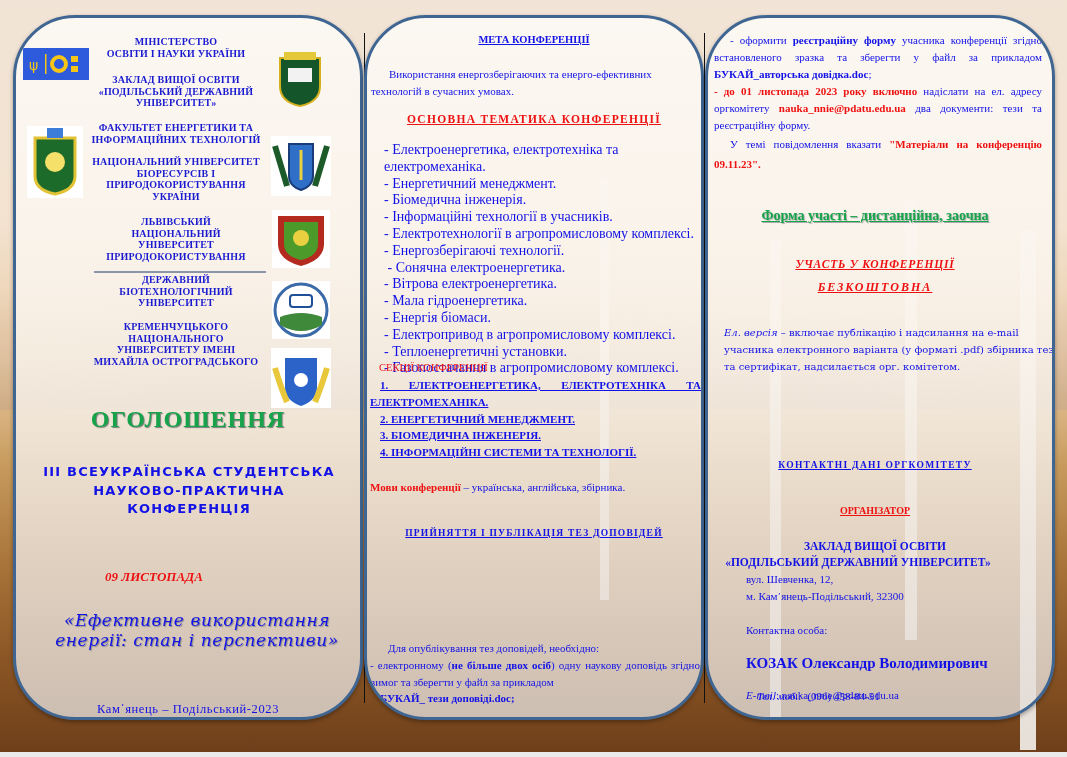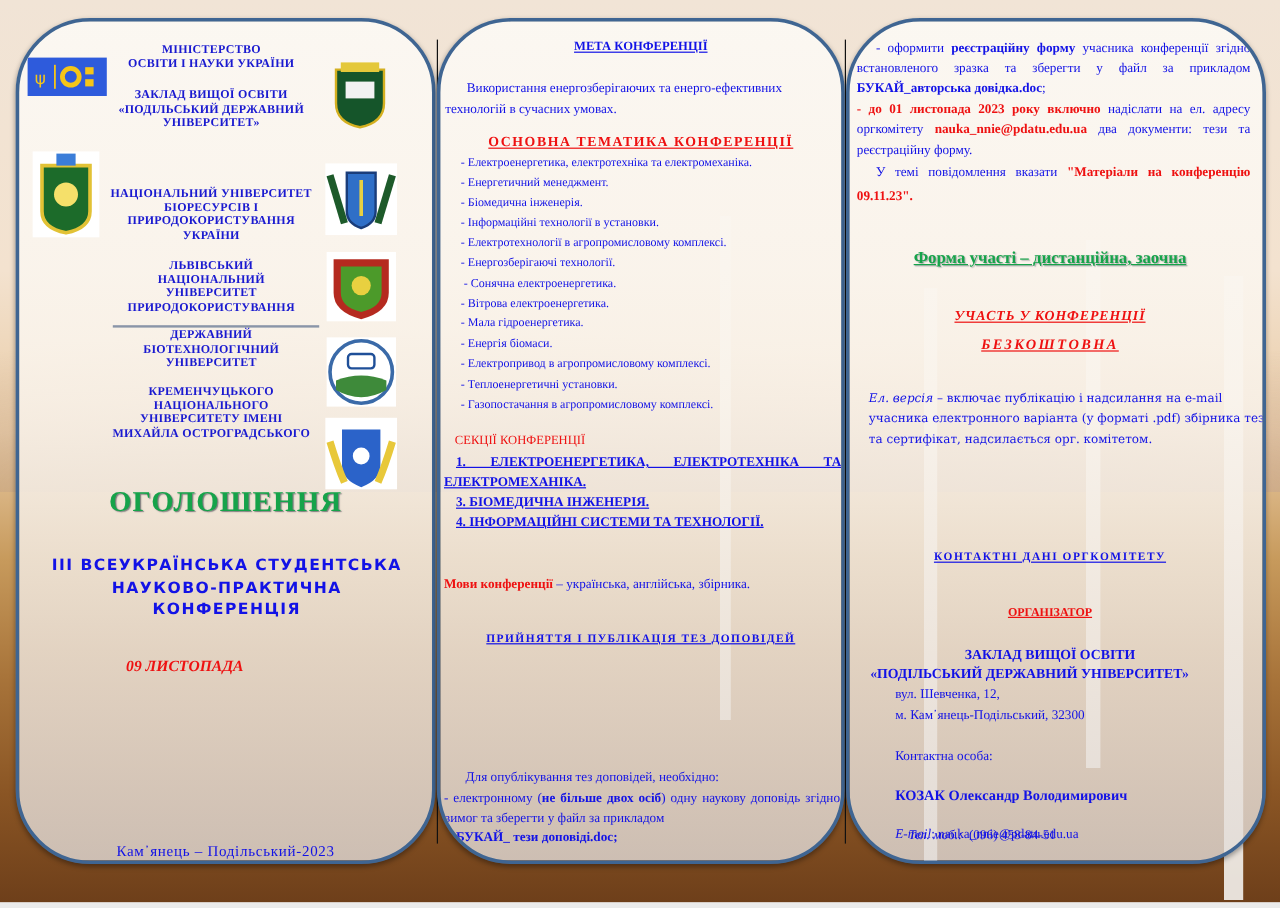--- a/index.html
+++ b/index.html
@@ -105,54 +105,57 @@
         <path d="M4 20 Q10 40 16 54" stroke="#e8c83a" stroke-width="6" fill="none"></path>
         <path d="M56 20 Q50 40 44 54" stroke="#e8c83a" stroke-width="6" fill="none"></path>
         <circle cx="30" cy="32" r="7" fill="#fff"></circle>
       </svg>
   </div>
 
   <div class="org" style="top:18px;white-space:pre-line;">МІНІСТЕРСТВО
 ОСВІТИ І НАУКИ УКРАЇНИ</div>
   <div class="org" style="top:56px;white-space:pre-line;">ЗАКЛАД ВИЩОЇ ОСВІТИ
 «ПОДІЛЬСЬКИЙ ДЕРЖАВНИЙ УНІВЕРСИТЕТ»</div>
+  <div class="org" style="top:104px;">ФАКУЛЬТЕТ ЕНЕРГЕТИКИ ТА ІНФОРМАЦІЙНИХ ТЕХНОЛОГІЙ</div>
   <div class="org" style="top:138px;">НАЦІОНАЛЬНИЙ УНІВЕРСИТЕТ БІОРЕСУРСІВ І ПРИРОДОКОРИСТУВАННЯ УКРАЇНИ</div>
   <div class="org" style="top:198px;left:90px;width:140px;">ЛЬВІВСЬКИЙ НАЦІОНАЛЬНИЙ УНІВЕРСИТЕТ ПРИРОДОКОРИСТУВАННЯ</div>
   <div style="position:absolute;left:78px;top:253px;width:172px;height:2px;background:#8a95a8;"></div>
   <div class="org" style="top:256px;left:95px;width:130px;">ДЕРЖАВНИЙ БІОТЕХНОЛОГІЧНИЙ УНІВЕРСИТЕТ</div>
   <div class="org" style="top:303px;">КРЕМЕНЧУЦЬКОГО НАЦІОНАЛЬНОГО УНІВЕРСИТЕТУ ІМЕНІ МИХАЙЛА ОСТРОГРАДСЬКОГО</div>
 
   <div style="position:absolute;left:0;width:344px;top:388px;text-align:center;font-size:24px;font-weight:bold;color:#16a34a;letter-spacing:1px;text-shadow:1px 1px 1px #7a7a7a;">ОГОЛОШЕННЯ</div>
   <div style="position:absolute;left:18px;width:310px;top:445px;text-align:center;font-family:'DejaVu Sans',sans-serif;font-size:13px;line-height:18.5px;font-weight:bold;color:#1212e6;letter-spacing:1.2px;">III ВСЕУКРАЇНСЬКА СТУДЕНТСЬКА НАУКОВО-ПРАКТИЧНА КОНФЕРЕНЦІЯ</div>
-  <div style="position:absolute;left:0;width:276px;top:529px;text-align:center;font-size:13px;font-weight:bold;font-style:italic;color:#ee1111;">09 ЛИСТОПАДА</div>
+  <div style="position:absolute;left:0;width:276px;top:551px;text-align:center;font-size:13px;font-weight:bold;font-style:italic;color:#ee1111;">09 ЛИСТОПАДА</div>
+  <div style="position:absolute;left:18px;width:326px;top:592px;text-align:center;font-family:'DejaVu Serif',serif;font-size:17px;line-height:20px;font-style:italic;color:#1212e6;letter-spacing:.6px;text-shadow:1px 1px 1px #888;">«Ефективне використання енергії: стан і перспективи»</div>
   <div style="position:absolute;left:0;width:344px;top:684px;text-align:center;font-size:12.5px;color:#1212e6;letter-spacing:.6px;">Кам᾿янець – Подільський-2023</div>
 </div>
 
 <div class="panel" id="p2">
   <div class="t c b u" style="left:0;width:334px;top:14px;font-size:10.5px;">МЕТА КОНФЕРЕНЦІЇ</div>
   <div class="t" style="left:4px;width:322px;top:48px;text-indent:18px;">Використання енергозберігаючих та енерго-ефективних технологій в сучасних умовах.</div>
   <div class="t c b u red" style="left:0;width:334px;top:93px;font-size:11.5px;letter-spacing:1.3px;color:#ee1111;">ОСНОВНА ТЕМАТИКА КОНФЕРЕНЦІЇ</div>
-  <div style="position:absolute;left:17px;top:110px;width:315px;font-size:10px;line-height:16.8px;color:#1212e6;">
+  <div style="position:absolute;left:17px;top:124px;width:315px;font-size:14px;line-height:16.8px;color:#1212e6;">
     <div>- Електроенергетика, електротехніка та електромеханіка.</div>
     <div>- Енергетичний менеджмент.</div>
     <div>- Біомедична інженерія.</div>
-    <div>- Інформаційні технології в установки.</div>
+    <div>- Інформаційні технології в учасників.</div>
     <div>- Електротехнології в агропромисловому комплексі.</div>
     <div>- Енергозберігаючі технології.</div>
     <div style="white-space:pre;"> - Сонячна електроенергетика.</div>
     <div>- Вітрова електроенергетика.</div>
     <div>- Мала гідроенергетика.</div>
     <div>- Енергія біомаси.</div>
     <div>- Електропривод в агропромисловому комплексі.</div>
     <div>- Теплоенергетичні установки.</div>
     <div>- Газопостачання в агропромисловому комплексі.</div>
   </div>
   <div class="t" style="left:12px;top:342px;color:#ee1111;font-size:10.5px;">СЕКЦІЇ КОНФЕРЕНЦІЇ</div>
   <div style="position:absolute;left:3px;top:359px;width:331px;font-size:11px;line-height:16.8px;color:#1212e6;font-weight:bold;">
     <div class="j u" style="text-indent:10px;">1. ЕЛЕКТРОЕНЕРГЕТИКА, ЕЛЕКТРОТЕХНІКА ТА ЕЛЕКТРОМЕХАНІКА.</div>
+    <div class="u" style="padding-left:10px;">2. ЕНЕРГЕТИЧНИЙ МЕНЕДЖМЕНТ.</div>
     <div class="u" style="padding-left:10px;">3. БІОМЕДИЧНА ІНЖЕНЕРІЯ.</div>
     <div class="u" style="padding-left:10px;">4. ІНФОРМАЦІЙНІ СИСТЕМИ ТА ТЕХНОЛОГІЇ.</div>
   </div>
   <div class="t" style="left:3px;top:461px;width:330px;">
     <span class="b red">Мови конференції</span><span> – українська, англійська, збірника.</span>
   </div>
   <div class="t c b u" style="left:0;width:334px;top:507px;font-size:9.5px;letter-spacing:1.2px;">ПРИЙНЯТТЯ І ПУБЛІКАЦІЯ ТЕЗ ДОПОВІДЕЙ</div>
   <div class="t" style="left:21px;top:622px;">Для опублікування тез доповідей, необхідно:</div>
   <div class="t j" style="left:3px;width:330px;top:639px;">
     <span>- електронному (</span><span class="b">не більше двох осіб</span><span>) одну наукову доповідь згідно вимог та зберегти у файл за прикладом</span>
@@ -176,20 +179,20 @@
   <div class="t" style="left:16px;width:330px;top:306px;font-family:'DejaVu Serif',serif;font-size:10px;line-height:17px;">
     <span class="i">Ел. версія</span><span style="display:inline;"> – включає публікацію і надсилання на e-mail учасника електронного варіанта (у форматі .pdf) збірника тез та сертифікат, надсилається орг. комітетом.</span>
   </div>
   <div class="t c b u" style="left:0;width:334px;top:439px;font-size:9.5px;letter-spacing:1.3px;">КОНТАКТНІ ДАНІ ОРГКОМІТЕТУ</div>
   <div class="t c b u" style="left:0;width:334px;top:485px;font-size:10px;color:#ee1111;">ОРГАНІЗАТОР</div>
   <div class="t c b" style="left:0;width:334px;top:520px;font-size:11.5px;">ЗАКЛАД ВИЩОЇ ОСВІТИ</div>
   <div class="t c b" style="left:0;width:300px;top:536px;font-size:11.5px;">«ПОДІЛЬСЬКИЙ ДЕРЖАВНИЙ УНІВЕРСИТЕТ»</div>
   <div class="t" style="left:38px;top:553px;">вул. Шевченка, 12,</div>
   <div class="t" style="left:38px;top:570px;">м. Кам᾿янець-Подільський, 32300</div>
   <div class="t" style="left:38px;top:604px;">Контактна особа:</div>
-  <div class="t b" style="left:38px;top:637px;font-size:12px;">КОЗАК Олександр Володимирович</div>
+  <div class="t b" style="left:38px;top:637px;font-size:15px;">КОЗАК Олександр Володимирович</div>
   <div class="t" style="left:38px;top:653px;white-space:pre;">
     <span class="i">Тел. моб.:</span><span>  (096) 458-84-51</span>
   </div>
   <div class="t" style="left:38px;top:669px;">
     <span class="i">E-mail</span><span>: nauka_nnie@pdatu.edu.ua</span>
   </div>
 </div>
 
 </body></html>

